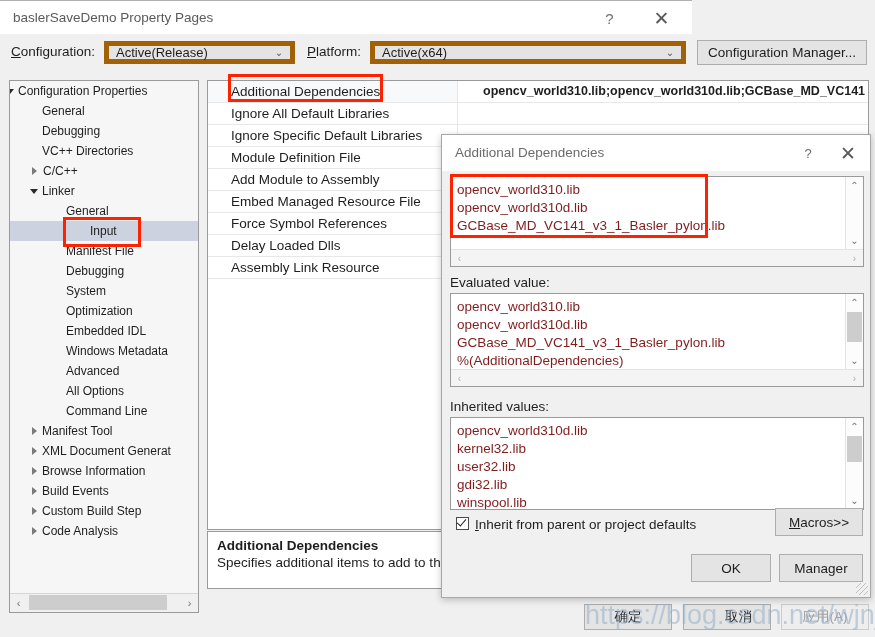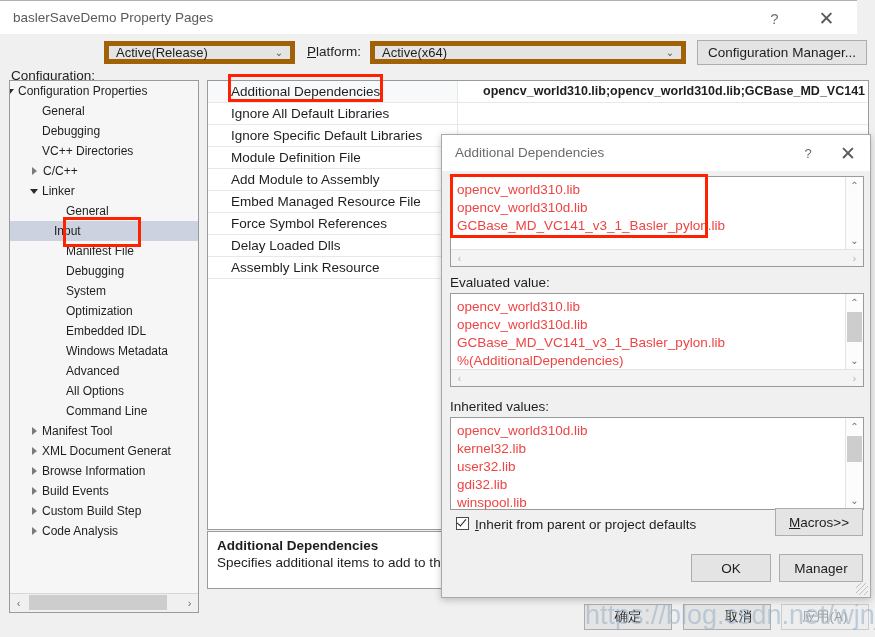--- a/index.html
+++ b/index.html
@@ -12,21 +12,21 @@
   #root {
     position: relative;
     width: 875px; height: 637px;
     background: #f0f0f0;
     font-size: 13px;
     color: #1e1e1e;
   }
 
   
   .titlebar {
-    position: absolute; left: 0; top: 0; width: 857px; height: 34px;
+    position: absolute; left: 0; top: 0; width: 692px; height: 34px;
     background: #ffffff;
     border-top: 1px solid #b0b0b0;
   }
   .titlebar-text {
     position: absolute; left: 13px; top: 9px;
     font-size: 13.5px; color: #5a5a5a;
     white-space: nowrap;
   }
   .tb-btn {
     position: absolute; top: 0; height: 34px; width: 45px;
@@ -146,21 +146,21 @@
   }
 
   .txtbox {
     position: absolute; background: #ffffff;
     border: 1px solid #9a9a9a; box-sizing: border-box;
   }
   .txtbox .tcontent {
     position: absolute; left: 0; top: 0; right: 18px; bottom: 17px;
     padding: 4px 0 0 6px; box-sizing: border-box; overflow: hidden;
   }
-  .tline { font-size: 13.5px; line-height: 18px; color: #ef4444; white-space: nowrap; }
+  .tline { font-size: 13.5px; line-height: 18px; color: #7f1d1d; white-space: nowrap; }
   .vscroll {
     position: absolute; right: 0; top: 0; width: 17px; bottom: 17px;
     background: #fcfcfc; border-left: 1px solid #e3e3e3;
   }
   .vs-arrow { position: absolute; left: 0; width: 17px; height: 17px;
               display: flex; align-items: center; justify-content: center;
               font-size: 10px; color: #707070; cursor: default; }
   .vs-up { top: 0; } .vs-dn { bottom: 0; }
   .vs-thumb { position: absolute; left: 1px; width: 15px; background: #cdcdcd; }
   .hscroll2 {
@@ -213,21 +213,21 @@
     <div class="titlebar-text">baslerSaveDemo Property Pages</div>
     <div class="tb-btn" id="tb-help">
       <span>?</span>
     </div>
     <div class="tb-btn" id="tb-close">
       <span class="x-glyph">✕</span>
     </div>
   </div>
 
   <div class="cfgrow">
-    <div class="lbl" style="left:11px; top:10px;margin-top:24px;"><span class="ul">C</span><span>onfiguration:</span></div>
+    <div class="lbl" style="left:11px; top:10px;"><span class="ul">C</span><span>onfiguration:</span></div>
     <div class="combo" style="left:104px; top:7px; width:191px;">
       <div class="val">Active(Release)</div>
       <div class="arrow">⌄</div>
     </div>
 
     <div class="lbl" style="left:307px; top:10px;"><span class="ul">P</span><span>latform:</span></div>
     <div class="combo" style="left:370px; top:7px; width:316px;">
       <div class="val">Active(x64)</div>
       <div class="arrow">⌄</div>
     </div>
@@ -263,21 +263,21 @@
         <div class="trow">
           <span class="tw" style="left: 16px;">
             <span class="tri-down"></span>
           </span>
           <span class="tlabel" style="left: 32px;">Linker</span>
         </div>
         <div class="trow">
           <span class="tlabel" style="left: 56px;">General</span>
         </div>
         <div class="trow sel">
-          <span class="tlabel" style="left: 44px;">Input</span>
+          <span class="tlabel" style="left: 56px; padding-left: 24px;">Input</span>
         </div>
         <div class="trow">
           <span class="tlabel" style="left: 56px;">Manifest File</span>
         </div>
         <div class="trow">
           <span class="tlabel" style="left: 56px;">Debugging</span>
         </div>
         <div class="trow">
           <span class="tlabel" style="left: 56px;">System</span>
         </div>

